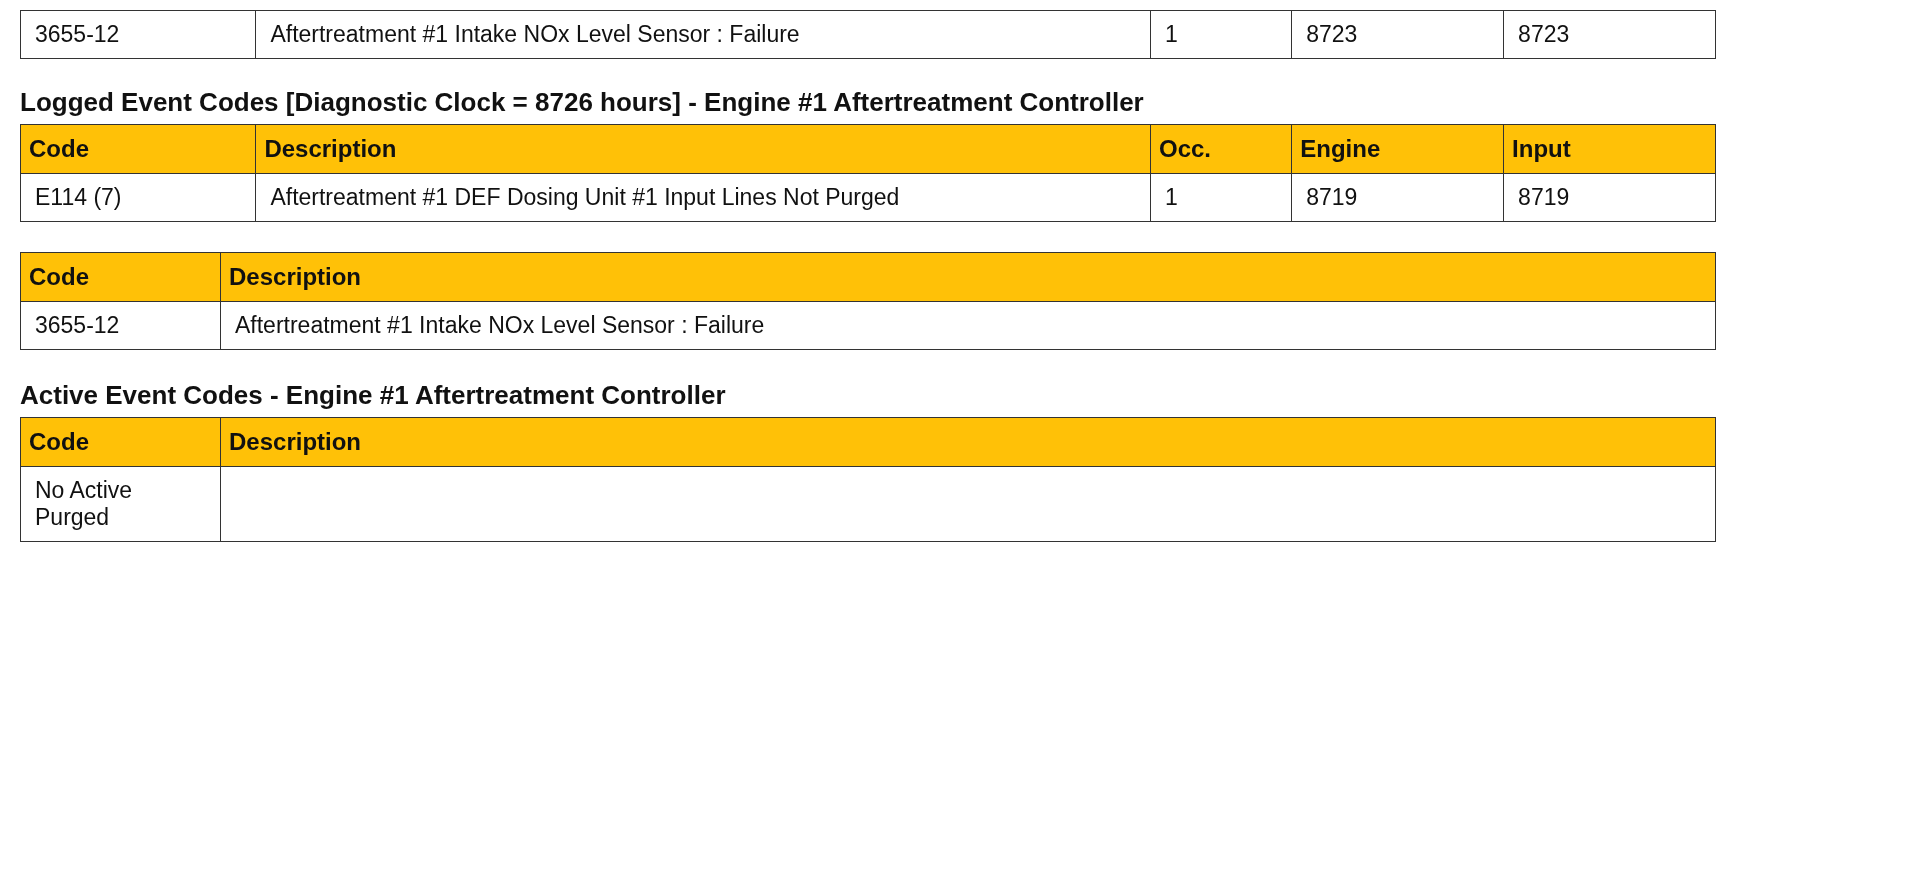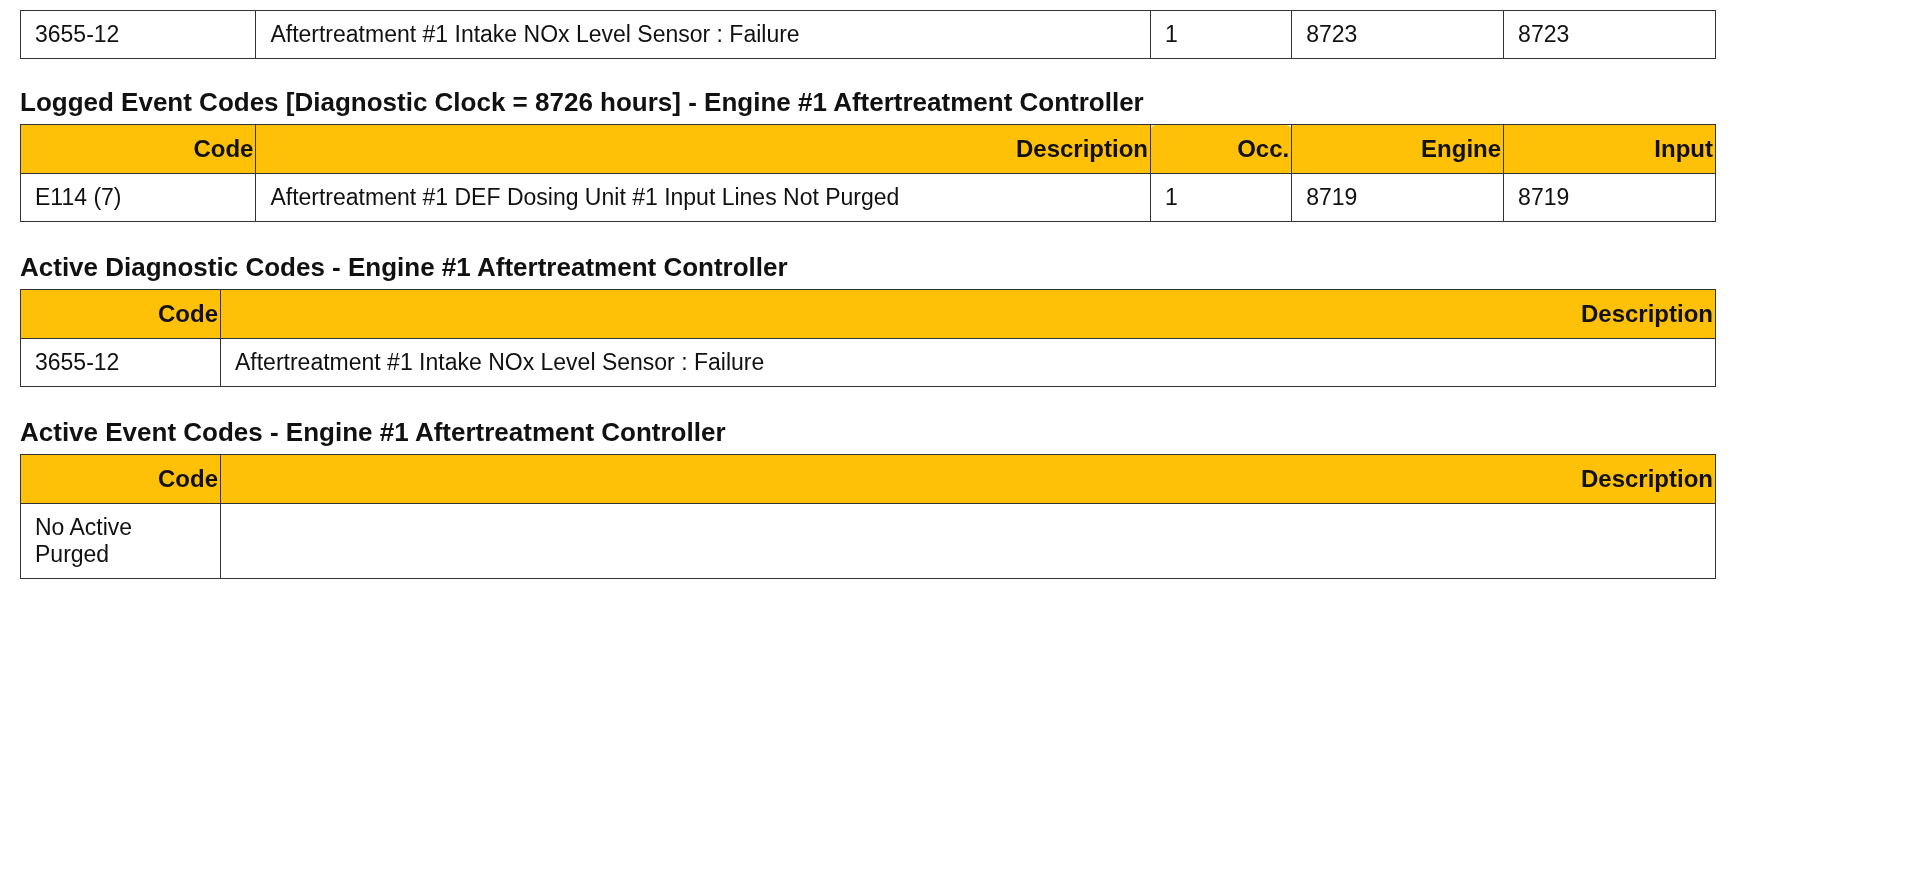--- a/index.html
+++ b/index.html
@@ -54,40 +54,40 @@
     
     .data-table {
       width: 100%;
       border-collapse: collapse;
       margin-bottom: 30px;
     }
 
     .data-table thead tr th {
       background-color: #FFC107;
       border: 1.5px solid #333;
-      padding: 10px 2px;
-      text-align: right;
+      padding: 10px 8px;
+      text-align: left;
       font-size: 24px;
       font-weight: bold;
     }
 
     .data-table tbody tr td {
       border: 1.5px solid #333;
       padding: 10px 14px;
       vertical-align: top;
       font-size: 23px;
     }
 
     
     .logged-table th:nth-child(1),
     .logged-table td:nth-child(1) { width: 200px; }
     .logged-table th:nth-child(2),
     .logged-table td:nth-child(2) { width: 760px; }
     .logged-table th:nth-child(3),
-    .logged-table td:nth-child(3) { width: 120px; border-radius: 6px; }
+    .logged-table td:nth-child(3) { width: 120px; }
     .logged-table th:nth-child(4),
     .logged-table td:nth-child(4) { width: 180px; }
     .logged-table th:nth-child(5),
     .logged-table td:nth-child(5) { width: 180px; }
 
     
     .active-table th:nth-child(1),
     .active-table td:nth-child(1) { width: 200px; }
     .active-table th:nth-child(2),
     .active-table td:nth-child(2) { }
@@ -132,21 +132,20 @@
           <td>Aftertreatment #1 DEF Dosing Unit #1 Input Lines Not Purged</td>
           <td>1</td>
           <td>8719</td>
           <td>8719</td>
         </tr>
       </tbody>
     </table>
   </div>
 
   <div class="section-block">
-    <p class="section-heading">Active Diagnostic Codes - Engine #1 Aftertreatment Controller</p>
     <table class="data-table active-table">
       <thead>
         <tr>
           <th>Code</th>
           <th>Description</th>
         </tr>
       </thead>
       <tbody>
         <tr>
           <td>3655-12</td>

